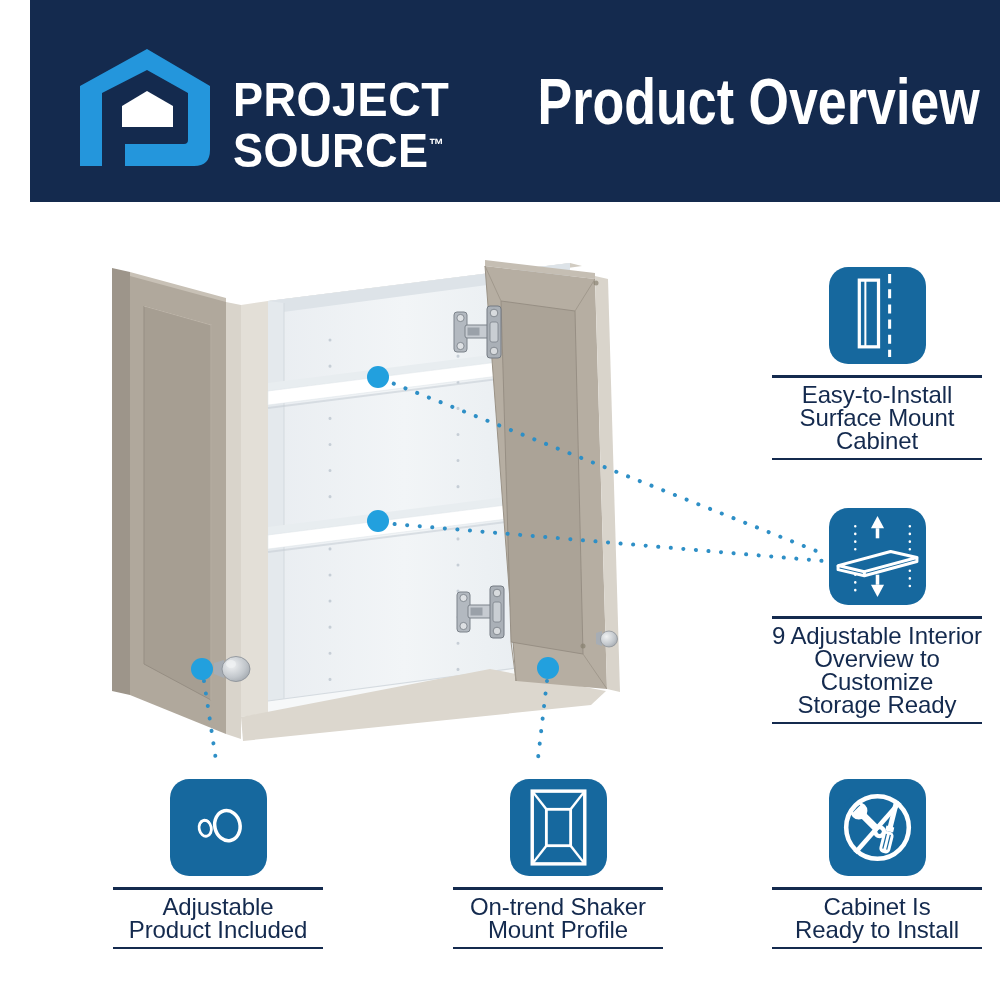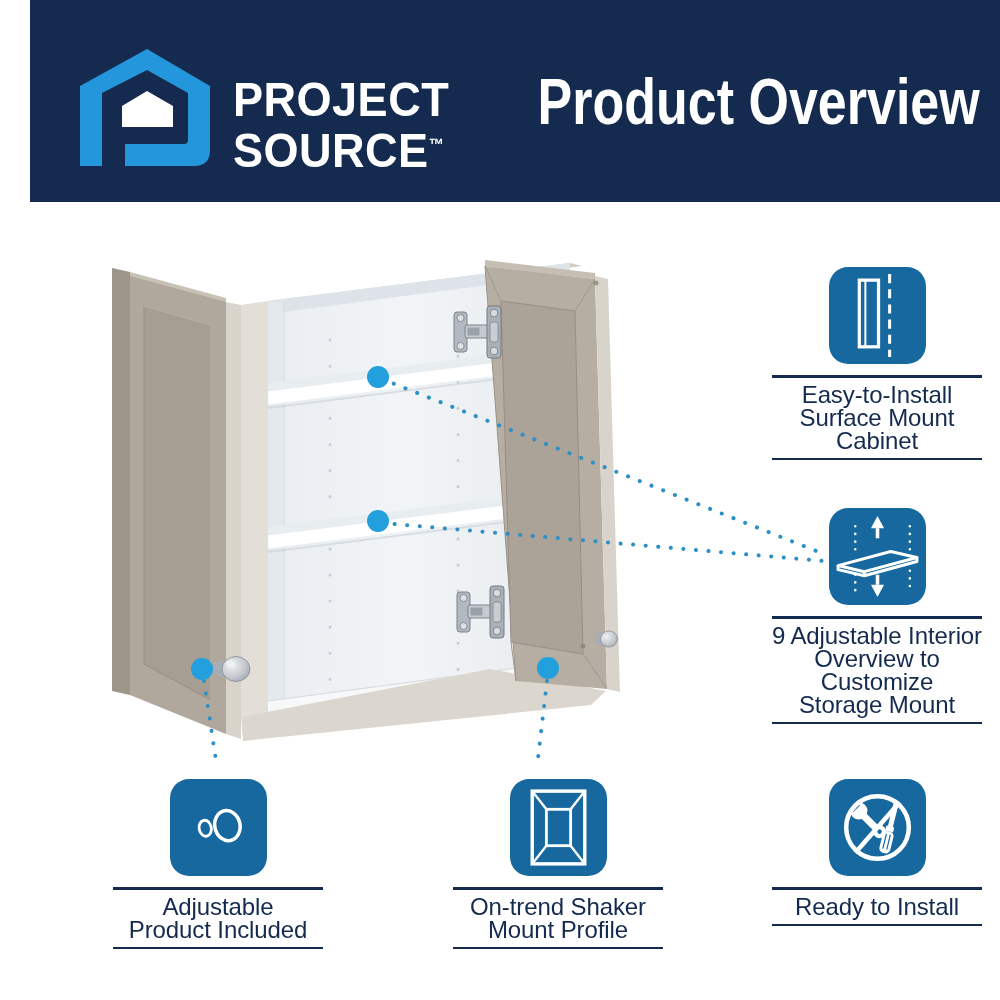--- a/index.html
+++ b/index.html
@@ -175,21 +175,21 @@
         <line x1="48" y1="66" x2="48" y2="76" stroke="#fff" stroke-width="3.5"></line>
         <polygon points="48,88 41.5,76 54.5,76" fill="#fff"></polygon>
         <polygon points="9,57 61,43 87,49 35,63" fill="none" stroke="#fff" stroke-width="3" stroke-linejoin="round"></polygon>
         <polyline points="9,57 9,61 35,67 87,53 87,49" fill="none" stroke="#fff" stroke-width="3" stroke-linejoin="round"></polyline>
         <line x1="35" y1="63" x2="35" y2="67" stroke="#fff" stroke-width="3"></line>
       </svg>
       <div class="rule"></div>
       <div class="label">
         <span>9 Adjustable Interior</span>
         <span>Overview to Customize</span>
-        <span>Storage Mount</span>
+        <span>Storage Ready</span>
       </div>
       <div class="rule bottom"></div>
     </div>
 
     <div class="feature" style="left:732px;top:779px;">
       <svg class="tile" viewBox="0 0 96 96">
         <rect x="0" y="0" width="96" height="96" rx="19" fill="#16689e"></rect>
         <g transform="rotate(-45 38 40)">
           <circle cx="38" cy="28" r="8.5" fill="#fff"></circle>
           <rect x="33" y="13" width="10" height="12" fill="#16689e"></rect>
@@ -202,20 +202,21 @@
           <rect x="56" y="47" width="8" height="5" fill="#fff"></rect>
           <rect x="54.5" y="52" width="11" height="22" rx="4.5" fill="#fff"></rect>
           <line x1="58" y1="55" x2="58" y2="70" stroke="#16689e" stroke-width="1.2"></line>
           <line x1="62" y1="55" x2="62" y2="70" stroke="#16689e" stroke-width="1.2"></line>
         </g>
         <circle cx="48" cy="48" r="31" fill="none" stroke="#fff" stroke-width="4.5"></circle>
         <line x1="26" y1="73" x2="70" y2="23" stroke="#fff" stroke-width="4.5"></line>
       </svg>
       <div class="rule"></div>
       <div class="label">
+        <span>Cabinet Is</span>
         <span>Ready to Install</span>
       </div>
       <div class="rule bottom"></div>
     </div>
 
     <div class="feature" style="left:73px;top:779px;">
       <svg class="tile" viewBox="0 0 96 96">
         <rect x="0" y="0" width="96" height="96" rx="19" fill="#16689e"></rect>
         <g transform="rotate(-12 48 48)">
           <ellipse cx="57" cy="48" rx="12.5" ry="15" fill="none" stroke="#fff" stroke-width="3.5"></ellipse>

